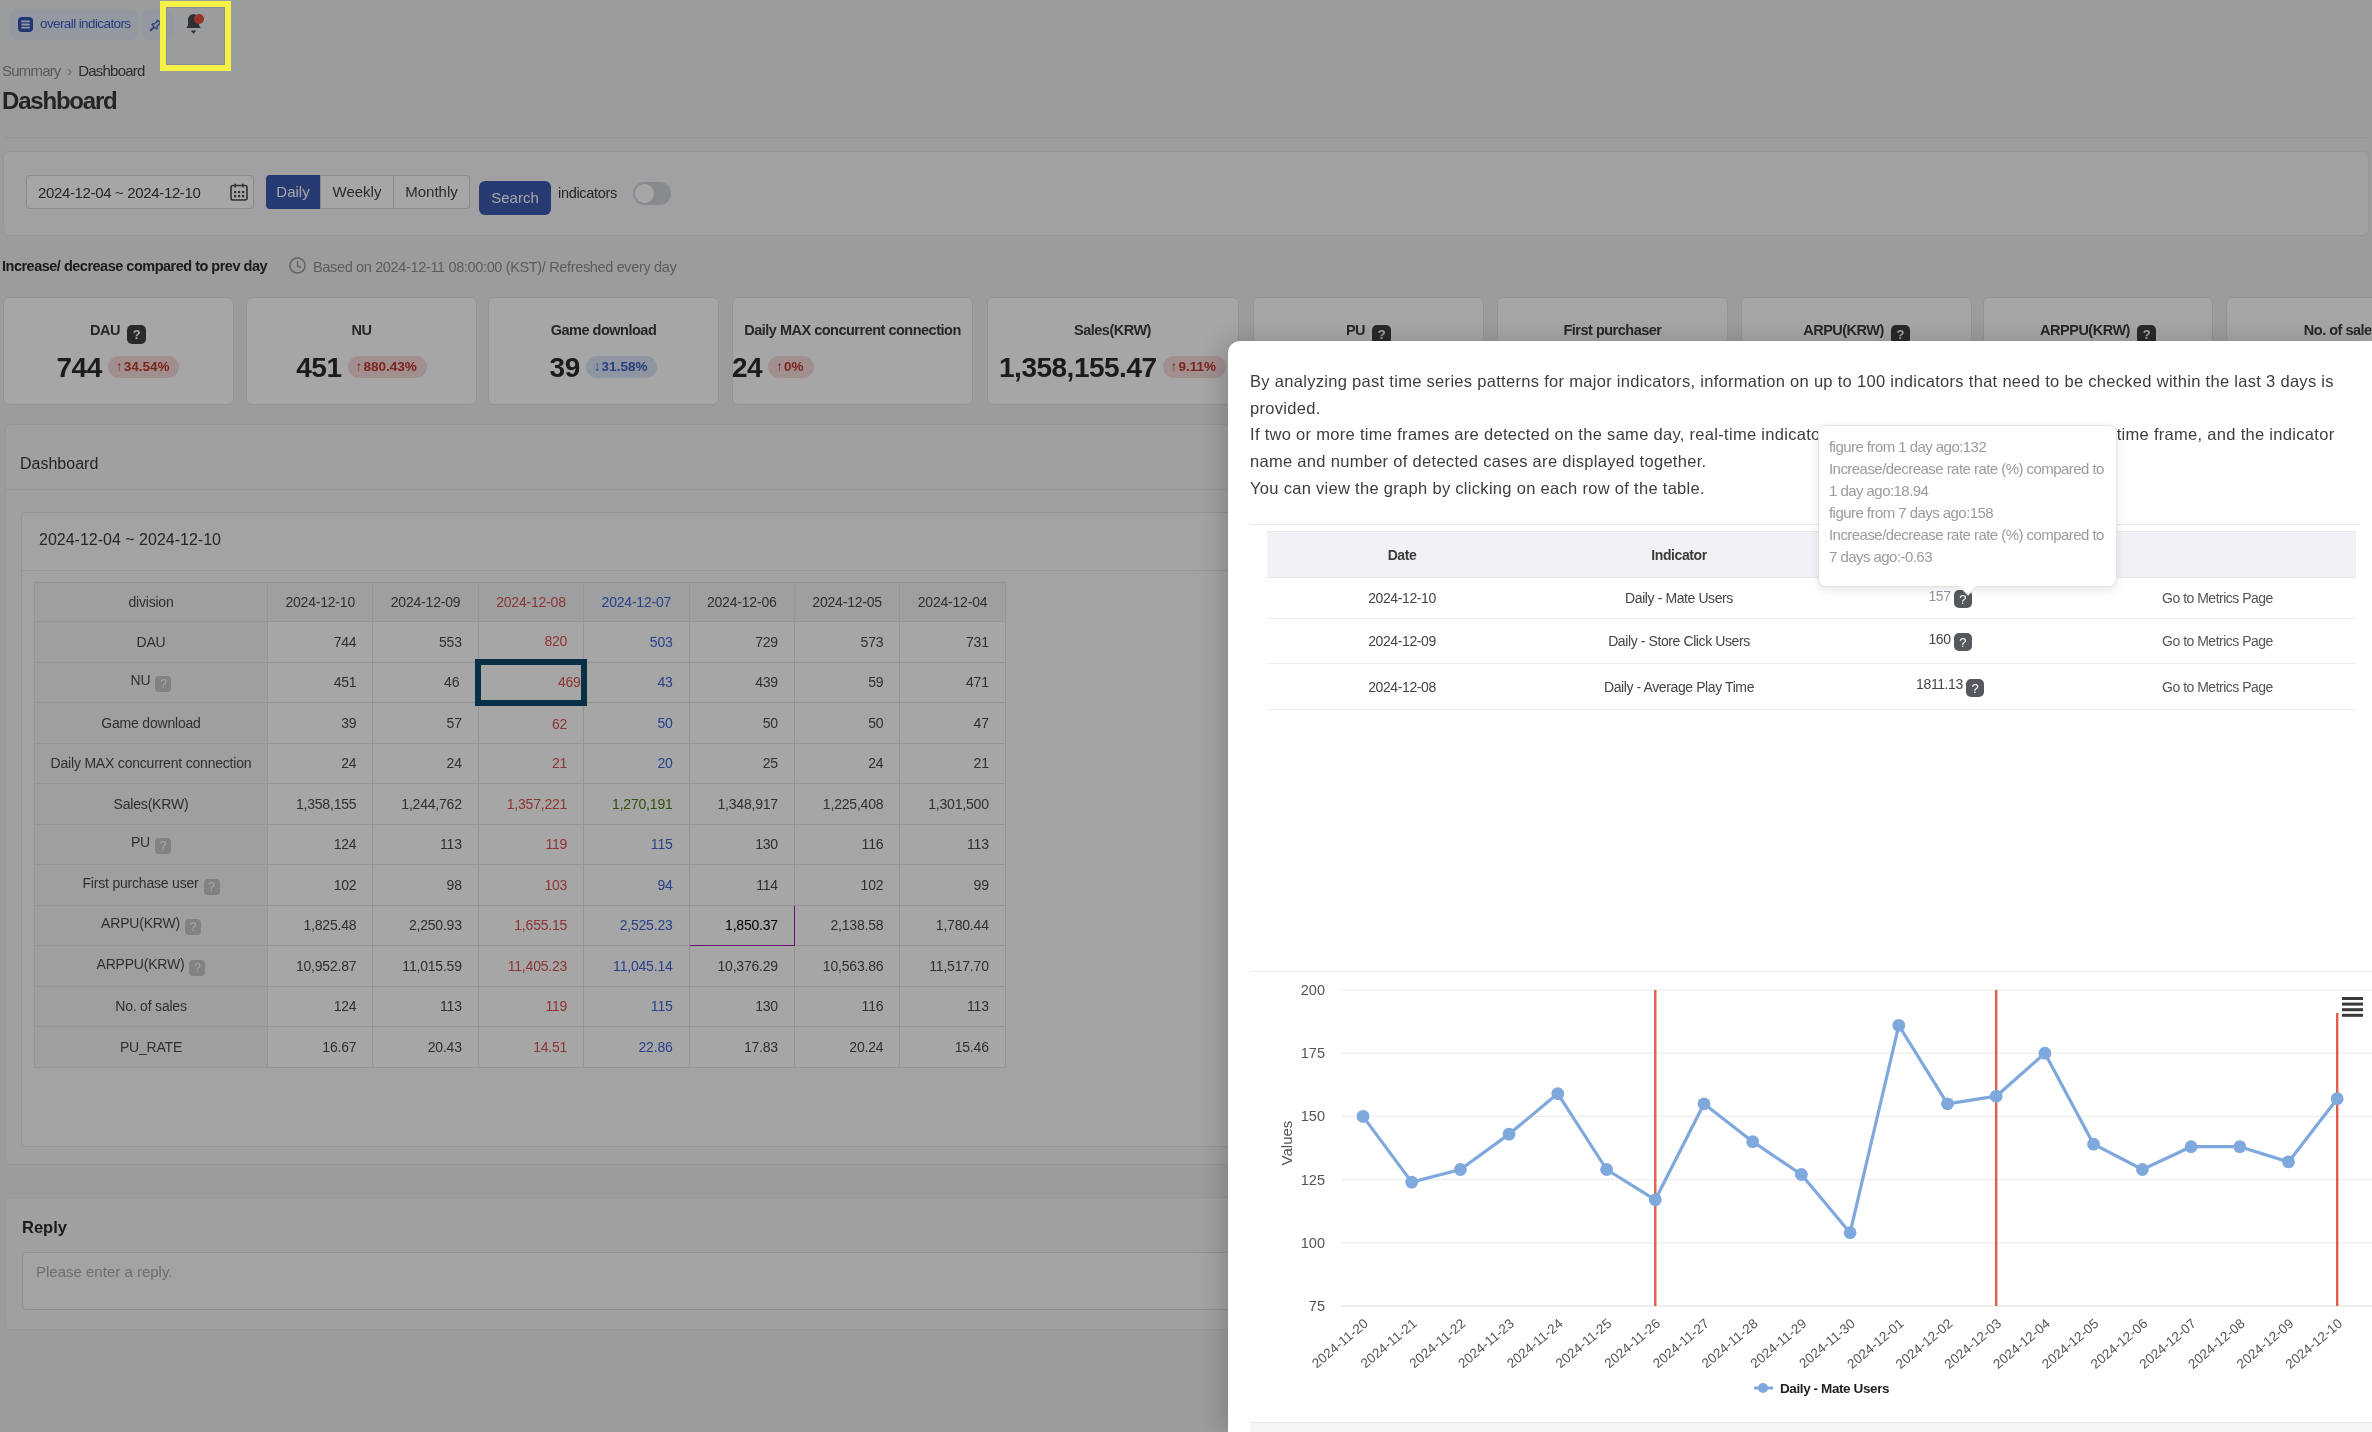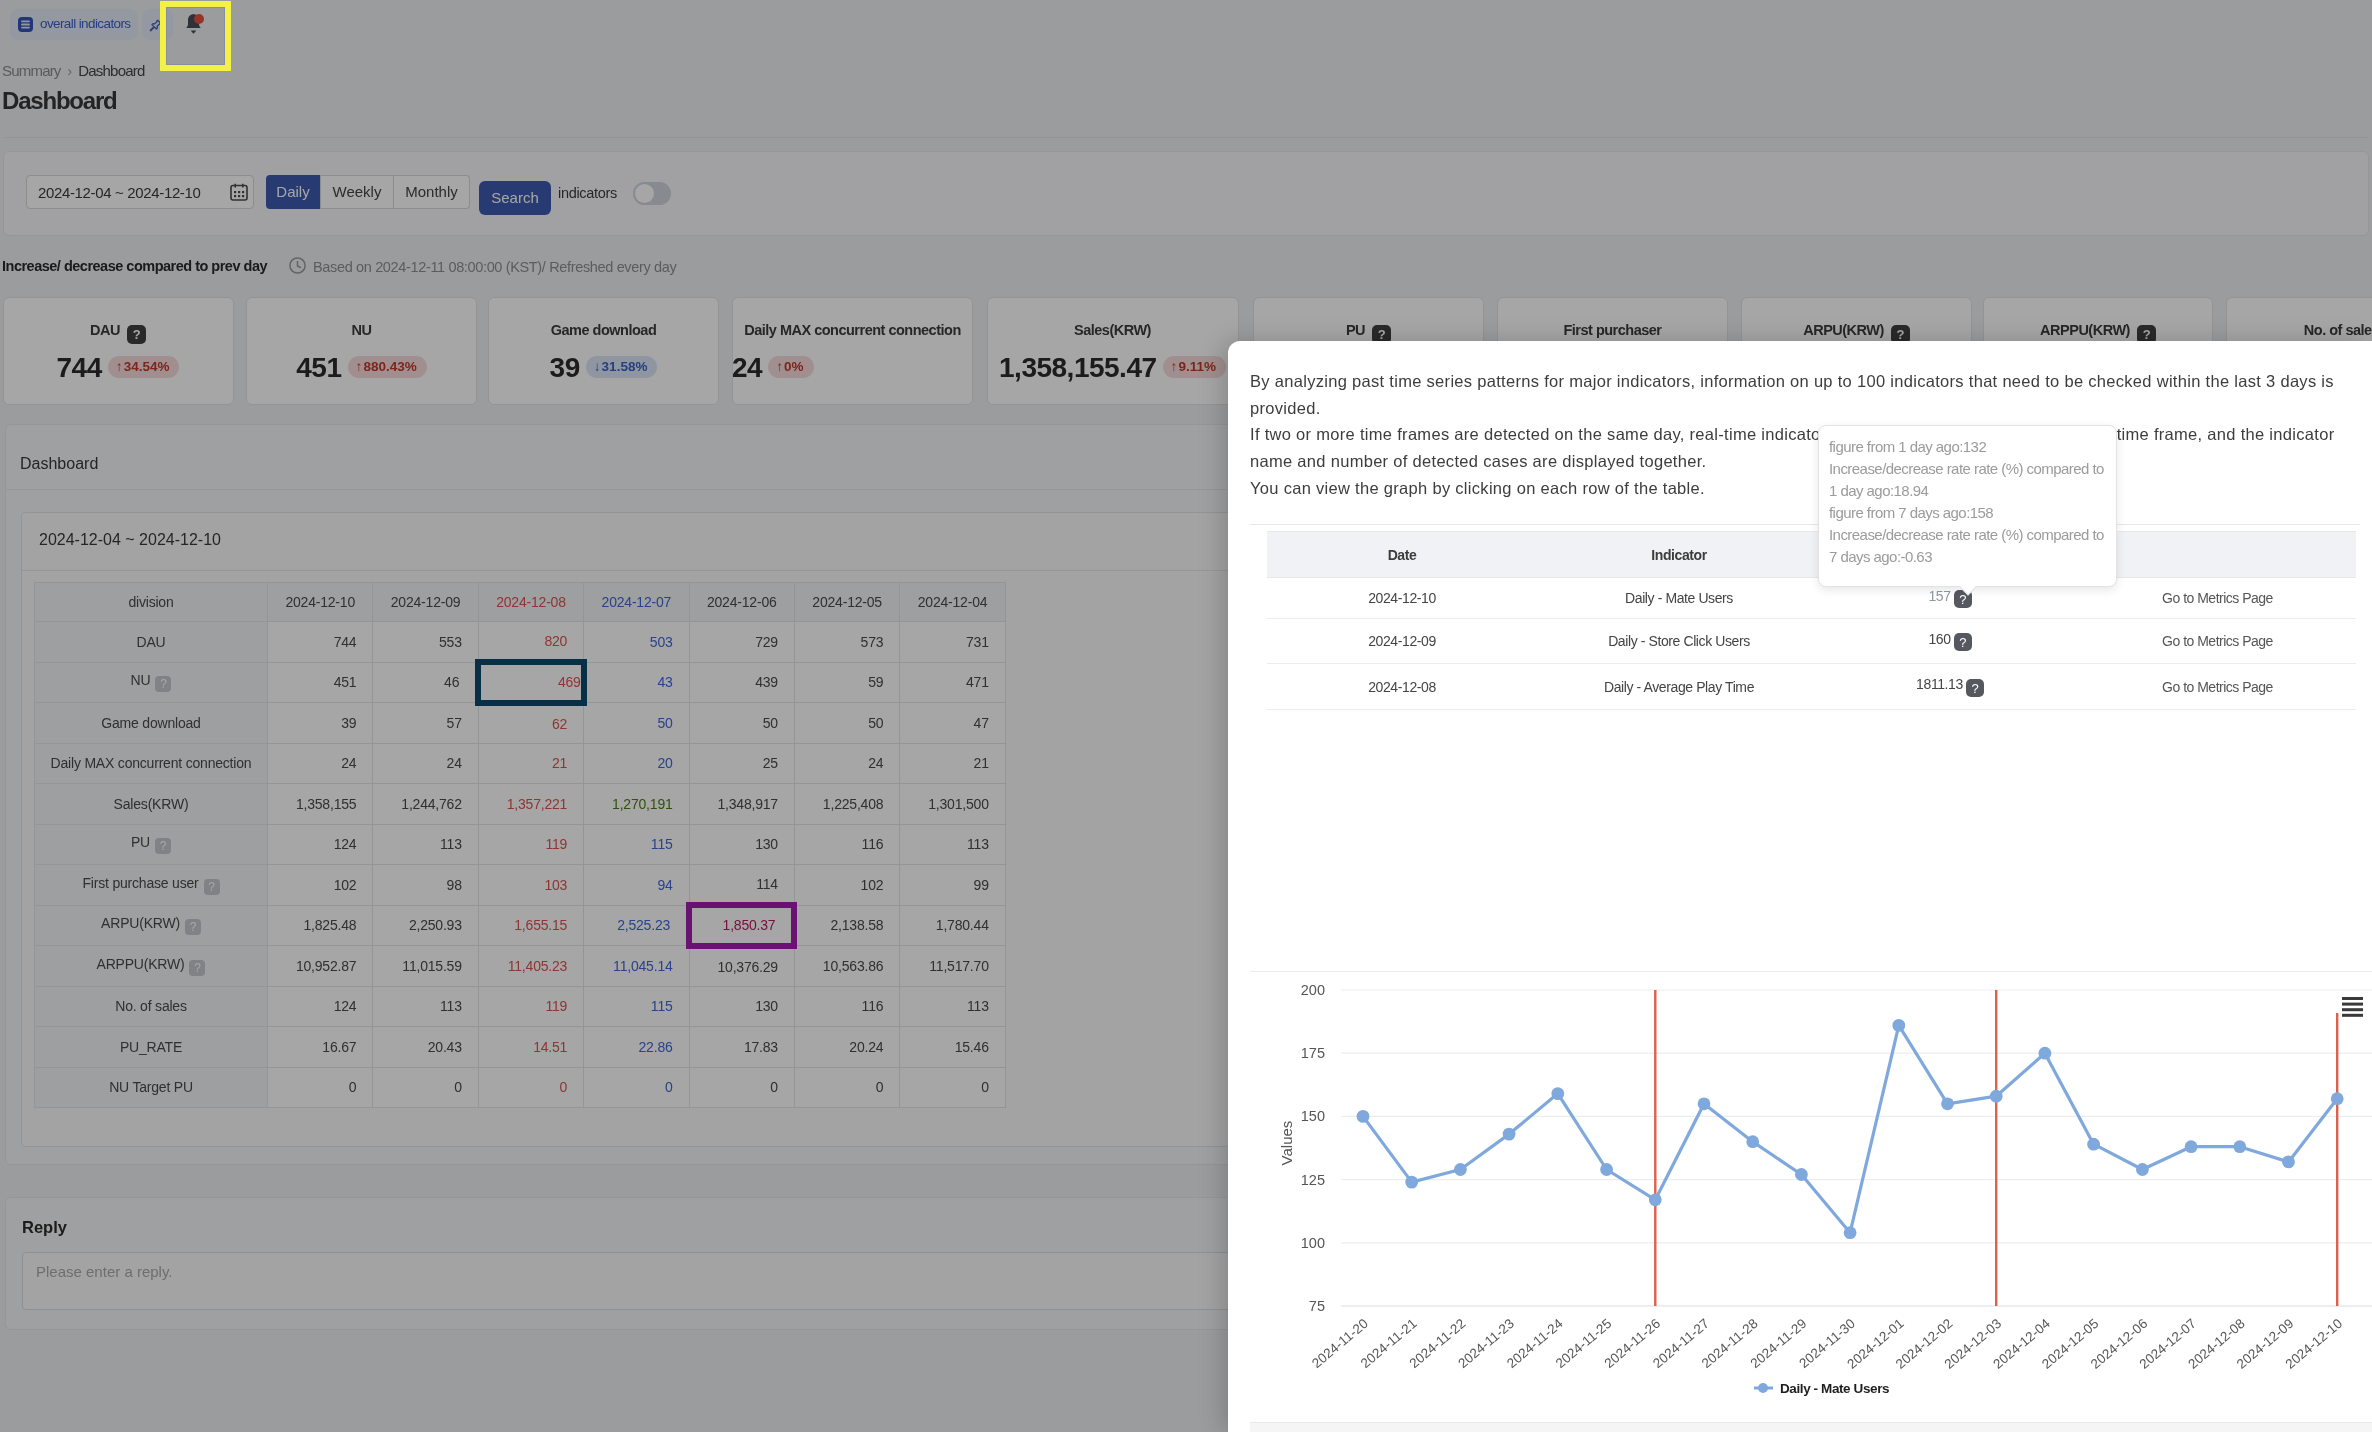--- a/index.html
+++ b/index.html
@@ -194,21 +194,21 @@
           <td style="border:1px solid #e3e5e8;background:#fff;text-align:right;padding-right:16px;color:#4a4a4a;">114</td>
           <td style="border:1px solid #e3e5e8;background:#fff;text-align:right;padding-right:16px;color:#4a4a4a;">102</td>
           <td style="border:1px solid #e3e5e8;background:#fff;text-align:right;padding-right:16px;color:#4a4a4a;">99</td>
         </tr>
   <tr style="height:40.5px;">
           <td style="border:1px solid #e3e5e8;background:#f3f4f6;text-align:center;color:#4a4a4a;">ARPU(KRW)<span style="display:inline-block;vertical-align:-3px;margin-left:5px;width:16px;height:16px;background:#c6c8cc;border-radius:4px;color:#fff;font-size:12px;line-height:17px;text-align:center;">?</span></td>
           <td style="border:1px solid #e3e5e8;background:#fff;text-align:right;padding-right:16px;color:#4a4a4a;">1,825.48</td>
           <td style="border:1px solid #e3e5e8;background:#fff;text-align:right;padding-right:16px;color:#4a4a4a;">2,250.93</td>
           <td style="border:1px solid #e3e5e8;background:#fff;text-align:right;padding-right:16px;color:#d9534f;">1,655.15</td>
           <td style="border:1px solid #e3e5e8;background:#fff;text-align:right;padding-right:16px;color:#3f66d4;">2,525.23</td>
-          <td style="border:6px solid #a21caf;background:#fff;text-align:right;padding-right:16px;color:#be185d;">1,850.37</td>
+          <td style="border:1px solid #a21caf;background:#fff;text-align:right;padding-right:16px;color:#000000;">1,850.37</td>
           <td style="border:1px solid #e3e5e8;background:#fff;text-align:right;padding-right:16px;color:#4a4a4a;">2,138.58</td>
           <td style="border:1px solid #e3e5e8;background:#fff;text-align:right;padding-right:16px;color:#4a4a4a;">1,780.44</td>
         </tr>
   <tr style="height:40.5px;">
           <td style="border:1px solid #e3e5e8;background:#f3f4f6;text-align:center;color:#4a4a4a;">ARPPU(KRW)<span style="display:inline-block;vertical-align:-3px;margin-left:5px;width:16px;height:16px;background:#c6c8cc;border-radius:4px;color:#fff;font-size:12px;line-height:17px;text-align:center;">?</span></td>
           <td style="border:1px solid #e3e5e8;background:#fff;text-align:right;padding-right:16px;color:#4a4a4a;">10,952.87</td>
           <td style="border:1px solid #e3e5e8;background:#fff;text-align:right;padding-right:16px;color:#4a4a4a;">11,015.59</td>
           <td style="border:1px solid #e3e5e8;background:#fff;text-align:right;padding-right:16px;color:#d9534f;">11,405.23</td>
           <td style="border:1px solid #e3e5e8;background:#fff;text-align:right;padding-right:16px;color:#3f66d4;">11,045.14</td>
           <td style="border:1px solid #e3e5e8;background:#fff;text-align:right;padding-right:16px;color:#4a4a4a;">10,376.29</td>
@@ -227,30 +227,20 @@
         </tr>
   <tr style="height:40.5px;">
           <td style="border:1px solid #e3e5e8;background:#f3f4f6;text-align:center;color:#4a4a4a;">PU_RATE</td>
           <td style="border:1px solid #e3e5e8;background:#fff;text-align:right;padding-right:16px;color:#4a4a4a;">16.67</td>
           <td style="border:1px solid #e3e5e8;background:#fff;text-align:right;padding-right:16px;color:#4a4a4a;">20.43</td>
           <td style="border:1px solid #e3e5e8;background:#fff;text-align:right;padding-right:16px;color:#d9534f;">14.51</td>
           <td style="border:1px solid #e3e5e8;background:#fff;text-align:right;padding-right:16px;color:#3f66d4;">22.86</td>
           <td style="border:1px solid #e3e5e8;background:#fff;text-align:right;padding-right:16px;color:#4a4a4a;">17.83</td>
           <td style="border:1px solid #e3e5e8;background:#fff;text-align:right;padding-right:16px;color:#4a4a4a;">20.24</td>
           <td style="border:1px solid #e3e5e8;background:#fff;text-align:right;padding-right:16px;color:#4a4a4a;">15.46</td>
-        </tr>
-  <tr style="height:40.5px;">
-          <td style="border:1px solid #e3e5e8;background:#f3f4f6;text-align:center;color:#4a4a4a;">NU Target PU</td>
-          <td style="border:1px solid #e3e5e8;background:#fff;text-align:right;padding-right:16px;color:#4a4a4a;">0</td>
-          <td style="border:1px solid #e3e5e8;background:#fff;text-align:right;padding-right:16px;color:#4a4a4a;">0</td>
-          <td style="border:1px solid #e3e5e8;background:#fff;text-align:right;padding-right:16px;color:#d9534f;">0</td>
-          <td style="border:1px solid #e3e5e8;background:#fff;text-align:right;padding-right:16px;color:#3f66d4;">0</td>
-          <td style="border:1px solid #e3e5e8;background:#fff;text-align:right;padding-right:16px;color:#4a4a4a;">0</td>
-          <td style="border:1px solid #e3e5e8;background:#fff;text-align:right;padding-right:16px;color:#4a4a4a;">0</td>
-          <td style="border:1px solid #e3e5e8;background:#fff;text-align:right;padding-right:16px;color:#4a4a4a;">0</td>
         </tr>
   </tbody>
     </table>
 
   <div class="abs" style="left:5px;top:1197px;width:2364px;height:133px;background:#f5f6f8;border:1px solid #e4e6e9;border-radius:6px;"></div>
   <div class="abs" style="left:22px;top:1218px;font-size:16.5px;font-weight:700;color:#2c2c2c;">Reply</div>
   <div class="abs" style="left:22px;top:1252px;width:2330px;height:58px;background:#fbfbfc;border:1px solid #dcdee1;border-radius:4px;"></div>
   <div class="abs" style="left:36px;top:1263px;font-size:15px;color:#a9a9a9;">Please enter a reply.</div>
 </div>
 

